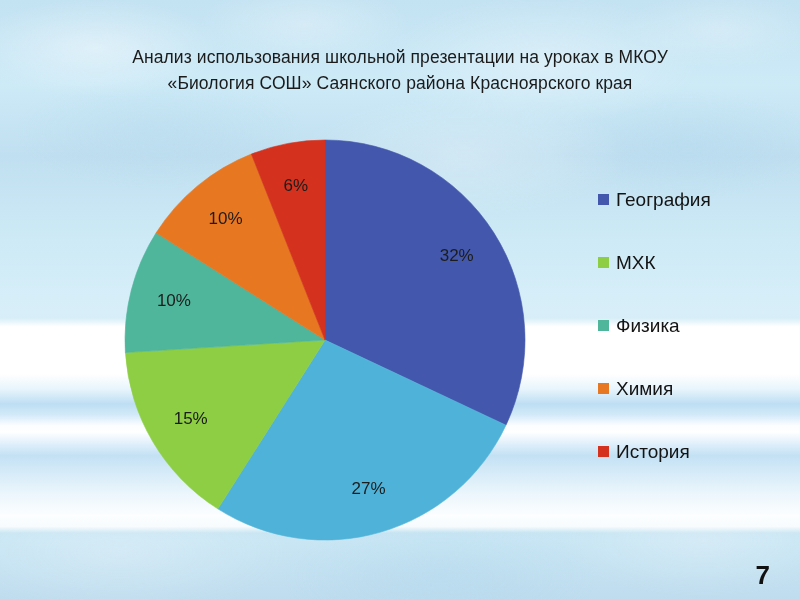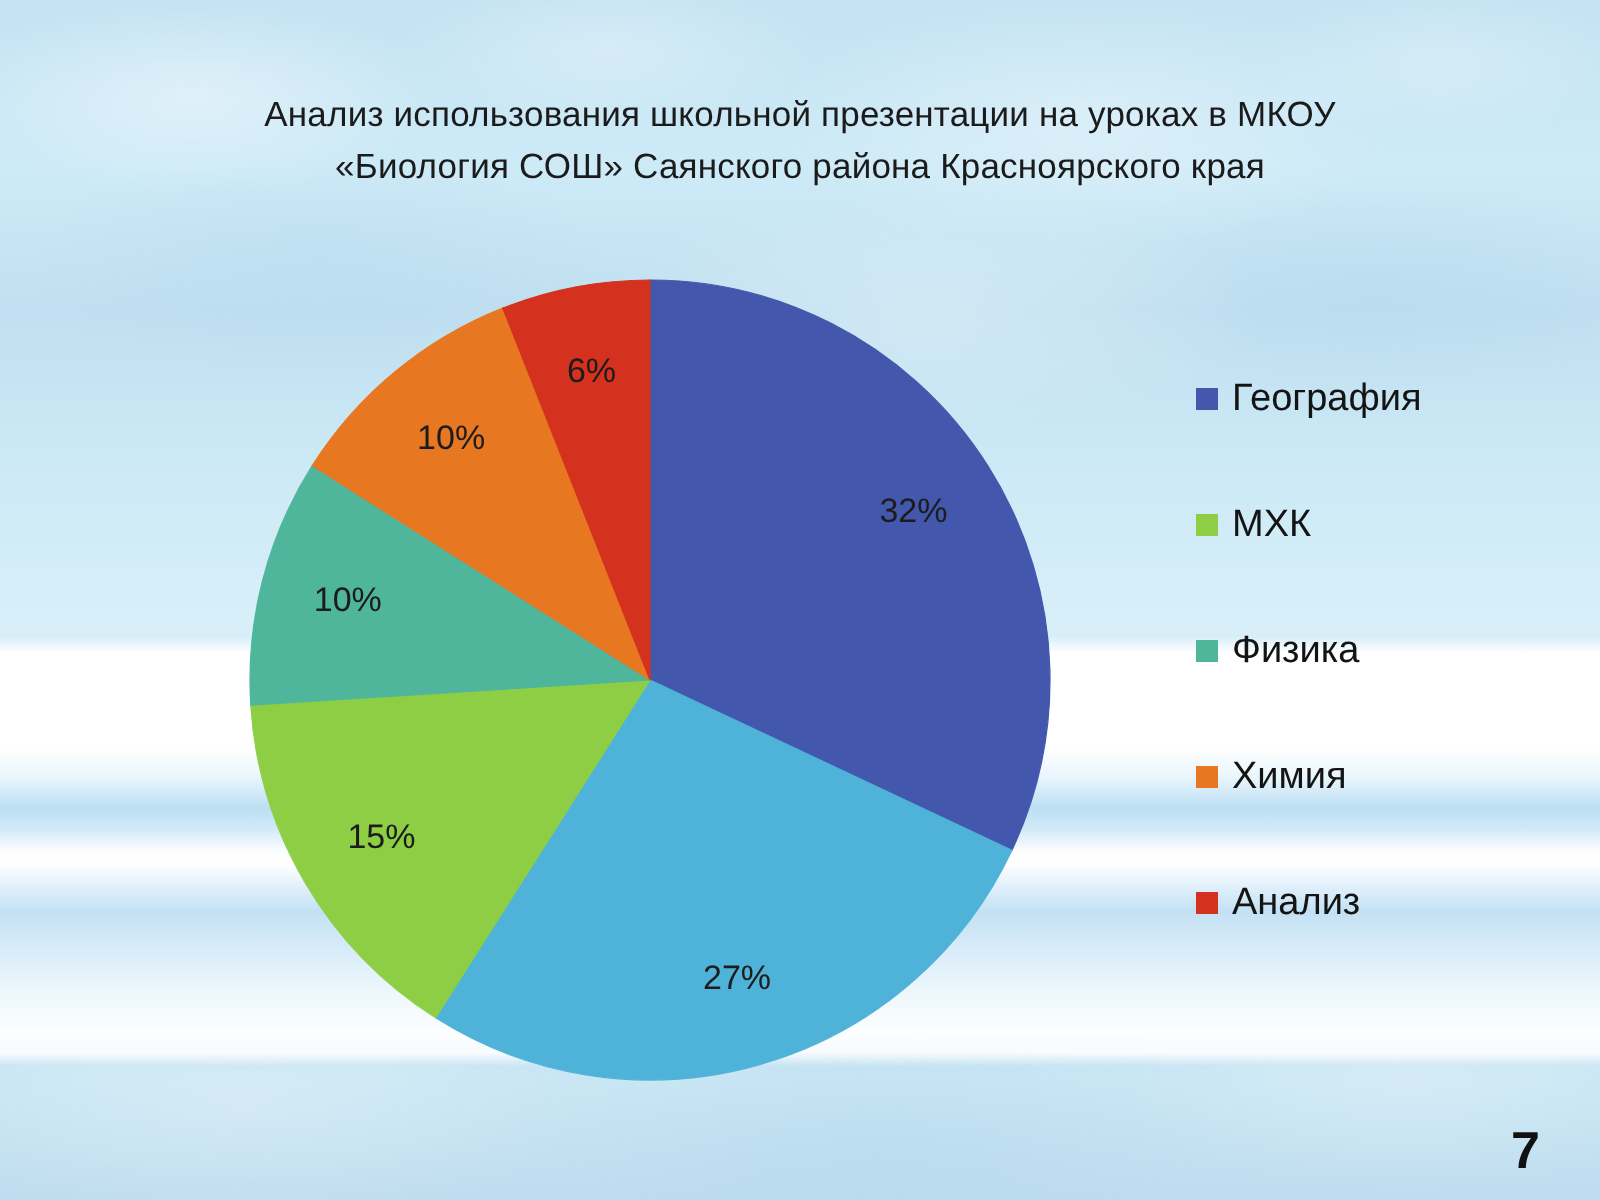--- a/index.html
+++ b/index.html
@@ -196,20 +196,20 @@
       <span class="legend-label">Физика</span>
     </div>
 
     <div class="legend-item">
       <span class="legend-swatch" style="background: rgb(232, 119, 34);"></span>
       <span class="legend-label">Химия</span>
     </div>
 
     <div class="legend-item">
       <span class="legend-swatch" style="background: rgb(212, 50, 30);"></span>
-      <span class="legend-label">Анализ</span>
+      <span class="legend-label">История</span>
     </div>
 
   </div>
 
   <div class="page-number">7</div>
 
 </div>
 
 </body></html>

